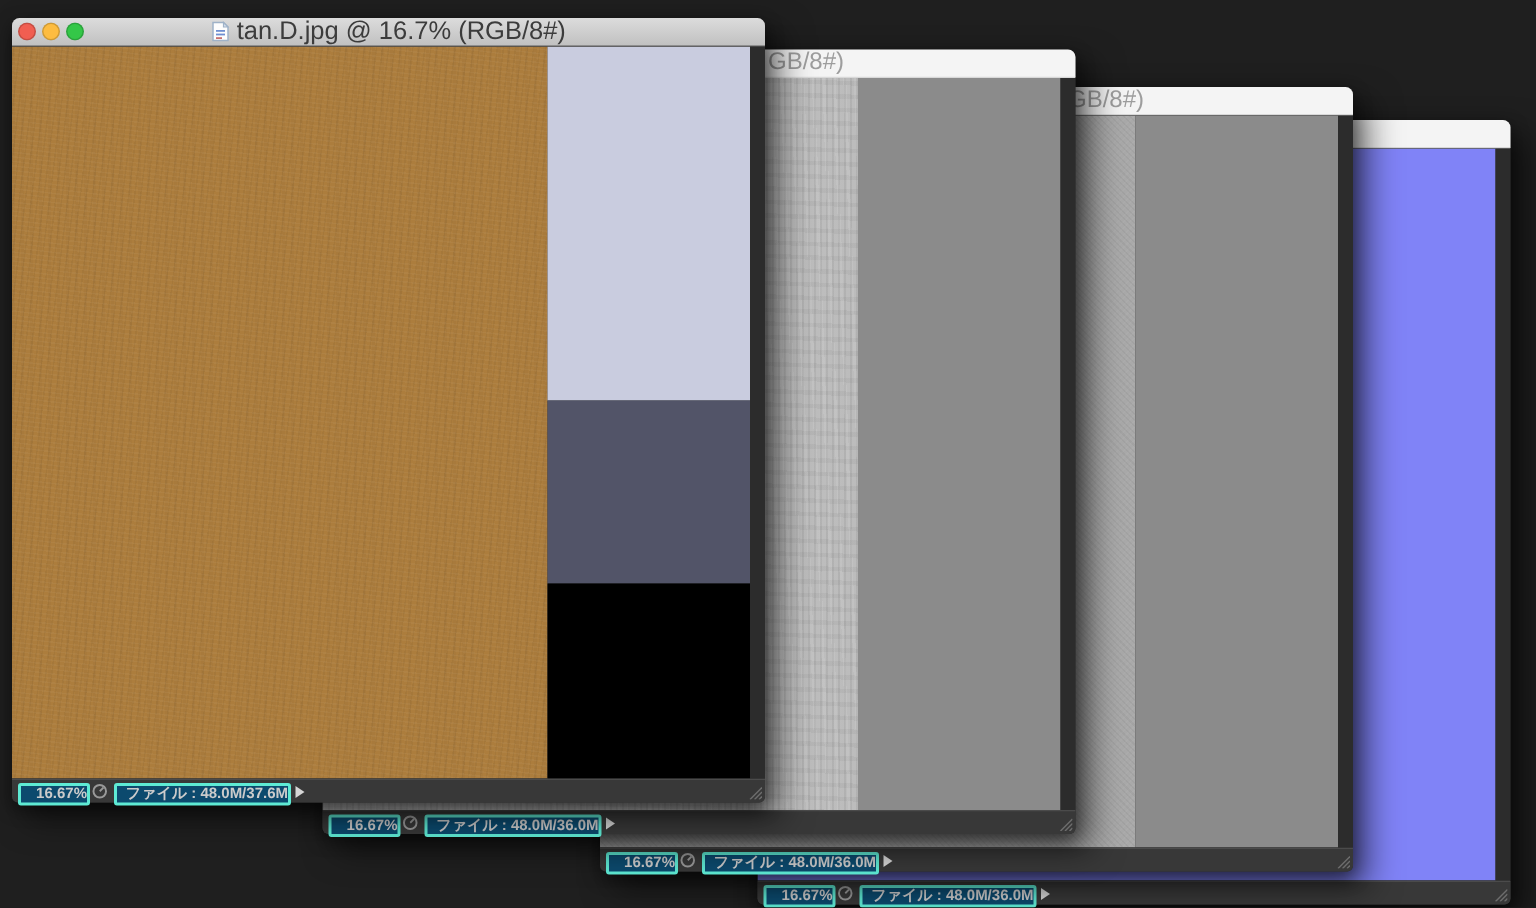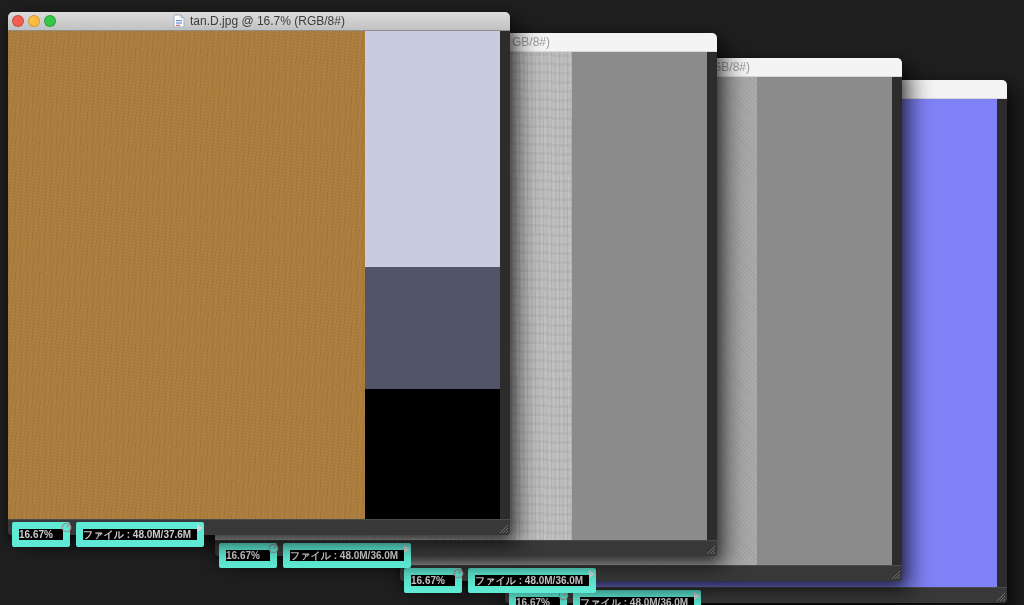--- a/index.html
+++ b/index.html
@@ -26,25 +26,25 @@
     background:#f4f4f4;
     border-bottom:1px solid #d8d8d8;
   }
   .traffic{position:absolute;left:4px;top:3px;display:flex;gap:4px;}
   .tl{width:12px;height:12px;border-radius:50%;box-sizing:border-box;border:1px solid rgba(0,0,0,.18);}
   .tl.red{background:#f15e51;}
   .tl.yellow{background:#fdbc40;}
   .tl.green{background:#34c748;}
   .title-center{
     display:flex;align-items:center;justify-content:center;gap:5px;
-    height:100%;font-size:12px;color:#3c3c3c;white-space:nowrap;
+    height:100%;font-size:17px;color:#3c3c3c;white-space:nowrap;
   }
   .title-frag{
     position:absolute;top:0;height:23px;line-height:18px;
-    font-size:12px;color:#9d9d9d;white-space:nowrap;
+    font-size:16px;color:#9d9d9d;white-space:nowrap;
   }
   .frag-w2{left:297px;}
   .frag-w3{left:312px;}
   .docicon{display:inline-block;}
   
   .content{height:488px;display:flex;overflow:hidden;}
   .img-area{width:492px;height:100%;display:flex;}
   .canvas-strip{width:10px;height:100%;background:#2c2c2c;}
   .main-region{width:357px;height:100%;}
   .right-col{width:135px;height:100%;display:flex;flex-direction:column;}
@@ -73,22 +73,22 @@
   }
   
   .statusbar{
     position:relative;height:16px;box-sizing:border-box;
     background:#383838;border-top:1px solid #4b4b4b;
     border-radius:0 0 4px 4px;
     font-size:10px;font-weight:bold;color:#cbcbcb;
   }
   .field{
     position:absolute;top:2px;height:11px;line-height:11px;
-    background:#000000;border:7px solid #5eead4;border-radius:2px;
-    text-align:left;box-sizing:content-box;
+    background:#0c4a6e;border:2px solid #5eead4;border-radius:2px;
+    text-align:right;box-sizing:content-box;
   }
   .zoom-field{left:4px;width:44px;}
   .file-field{left:68px;width:114px;}
   .status-icon{position:absolute;left:53px;top:2px;width:11px;height:11px;}
   .arrow-btn{
     position:absolute;left:189px;top:4px;width:0;height:0;
     border-left:6px solid #d6d6d6;border-top:4px solid transparent;border-bottom:4px solid transparent;
   }
   .grip{position:absolute;right:2px;bottom:2px;width:10px;height:10px;}
 </style>

